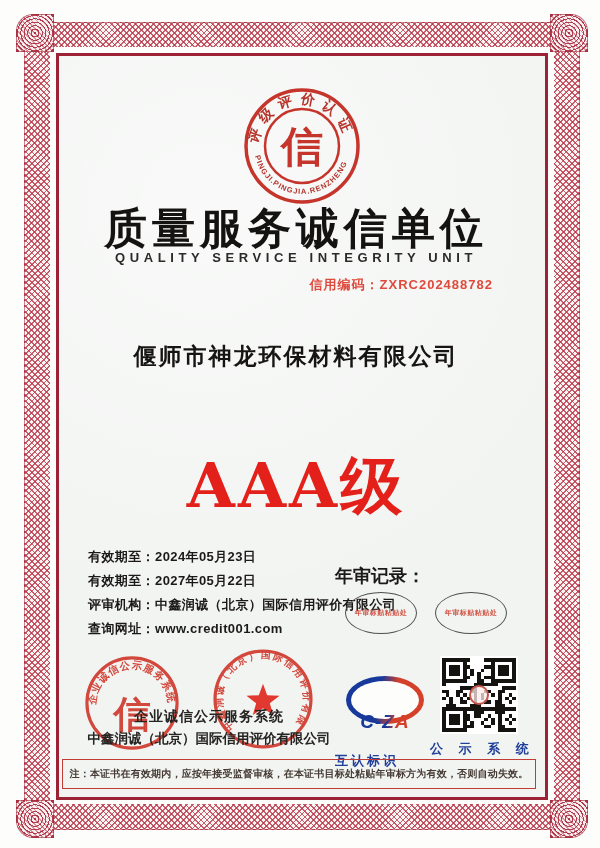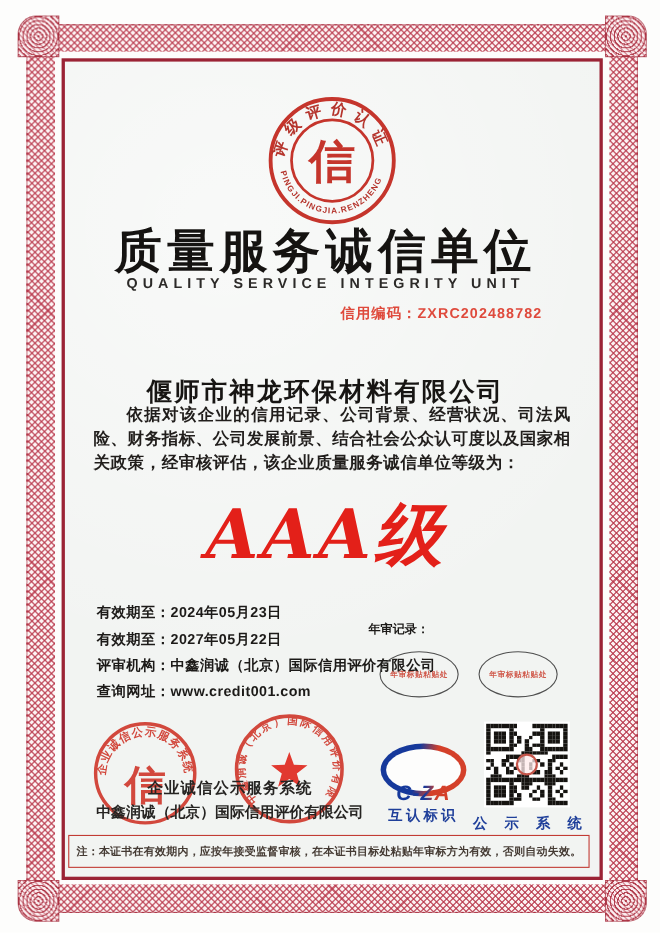--- a/index.html
+++ b/index.html
@@ -32,44 +32,44 @@
   
   .emblem{left:50%;top:30px;transform:translateX(-50%);}
   
   .title{top:144px;font-size:43px;font-weight:bold;color:#151311;letter-spacing:5px;white-space:nowrap;}
   .subtitle{top:194px;font-size:13px;font-weight:bold;color:#2c2a28;letter-spacing:4.6px;white-space:nowrap;}
   .creditcode{top:220px;right:52px;font-size:13px;font-weight:bold;color:#df4a3c;letter-spacing:1px;}
   .company{top:253px;font-size:23px;font-weight:bold;color:#171513;letter-spacing:2px;white-space:nowrap;margin-top:32px;}
   .uscc{top:287px;font-size:12.5px;font-weight:bold;color:#df4a3c;letter-spacing:.5px;}
   .para{top:311px;left:26px;width:434px;font-size:15px;font-weight:bold;color:#211e1c;
         line-height:21.5px;text-align:justify;text-indent:2em;letter-spacing:.5px;}
-  .grade{top:388px;font-size:62px;font-weight:bold;font-style:italic;
+  .grade{top:388px;font-size:62px;font-weight:bold;
          font-family:"DejaVu Serif",serif;color:#e32019;letter-spacing:3px;}
   
   .details{top:489px;left:29px;font-size:13px;font-weight:bold;color:#1c1a18;}
   .details .row{height:24px;line-height:24px;white-space:nowrap;letter-spacing:.4px;}
-  .ar-label{top:508px;left:276px;font-size:11px;font-weight:bold;color:#1c1a18;}
+  .ar-label{top:508px;left:276px;font-size:18px;font-weight:bold;color:#1c1a18;}
   .stickers{top:536px;left:286px;display:flex;gap:18px;}
   .sticker{width:70px;height:40px;border:1.5px solid #4f4f4f;border-radius:50%;
            display:flex;align-items:center;justify-content:center;}
   .sticker span{font-size:7px;color:#d0584a;font-weight:bold;letter-spacing:.5px;}
   
   .seal-left{left:24px;top:598px;opacity:.92;}
   .seal-mid{left:153px;top:592px;opacity:.92;}
   .caption1{top:652px;left:0;width:300px;text-align:center;font-size:14px;font-weight:bold;color:#262422;letter-spacing:1px;}
   .caption2{top:674px;left:0;width:300px;text-align:center;font-size:13.5px;font-weight:bold;color:#262422;white-space:nowrap;}
   .cza{left:287px;top:620px;width:78px;height:48px;border-radius:50%;
        background:linear-gradient(100deg,#16399b 42%,#d4402a 62%);
        display:flex;align-items:center;justify-content:center;}
   .cza-inner{width:68px;height:38px;border-radius:50%;background:#fdfdfc;
        display:flex;align-items:center;justify-content:center;}
   .cza-text{font-size:19px;font-weight:bold;font-style:italic;letter-spacing:1px;
        background:linear-gradient(90deg,#16399b 52%,#d4402a 74%);
        -webkit-background-clip:text;background-clip:text;color:transparent;margin-top:44px;}
-  .cza-cap{top:676px;left:276px;width:100px;text-align:center;font-size:13px;font-weight:bold;
+  .cza-cap{top:696px;left:276px;width:100px;text-align:left;font-size:13px;font-weight:bold;
        color:#1f3f9a;letter-spacing:3px;}
   .qr{left:381px;top:600px;width:78px;height:78px;background:#fff;display:grid;
       grid-template-columns:repeat(21,1fr);grid-template-rows:repeat(21,1fr);padding:2px;box-sizing:border-box;}
   .qr b{display:block;}
   .qr b.f{background:#151310;}
   .qr-dot{left:410px;top:629px;width:20px;height:20px;border-radius:50%;
       border:2px solid #c4554a;background:rgba(255,235,235,.75);box-sizing:border-box;}
   .qr-cap{top:684px;left:371px;width:98px;text-align:center;font-size:13px;font-weight:bold;
       color:#1f3f9a;letter-spacing:6px;white-space:nowrap;}
   
@@ -107,21 +107,20 @@
       </text>
       <text x="60" y="75" text-anchor="middle" font-size="42" font-weight="bold" fill="#c5352c">信</text>
     </svg>
 
     <div class="abs ctr title">质量服务诚信单位</div>
     <div class="abs ctr subtitle">QUALITY SERVICE INTEGRITY UNIT</div>
     <div class="abs creditcode"><span>信用编码：</span><span>ZXRC202488782</span></div>
 
     <div class="abs ctr company">偃师市神龙环保材料有限公司</div>
 
-    <div class="abs para">依据对该企业的信用记录、公司背景、经营状况、司法风险、财务指标、公司发展前景、结合社会公众认可度以及国家相关政策，经审核评估，该企业质量服务诚信单位等级为：</div>
     <div class="abs ctr grade">AAA级</div>
 
     <div class="abs details">
       <div class="row"><span>有效期至：</span><span>2024年05月23日</span></div>
       <div class="row"><span>有效期至：</span><span>2027年05月22日</span></div>
       <div class="row"><span>评审机构：</span><span>中鑫润诚（北京）国际信用评价有限公司</span></div>
       <div class="row"><span>查询网址：</span><span>www.credit001.com</span></div>
     </div>
 
     <div class="abs ar-label">年审记录：</div>

